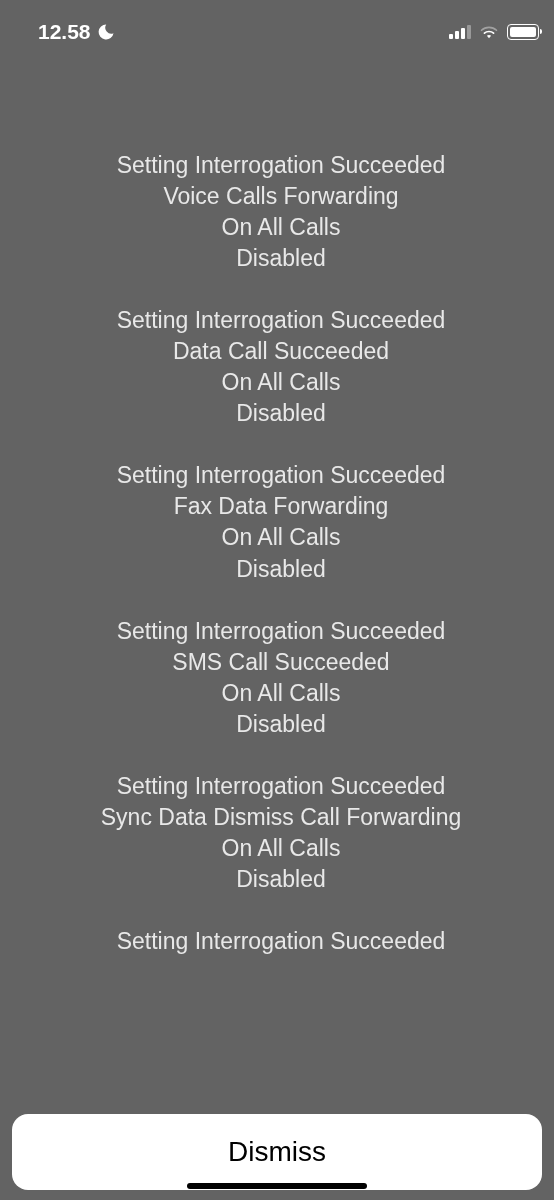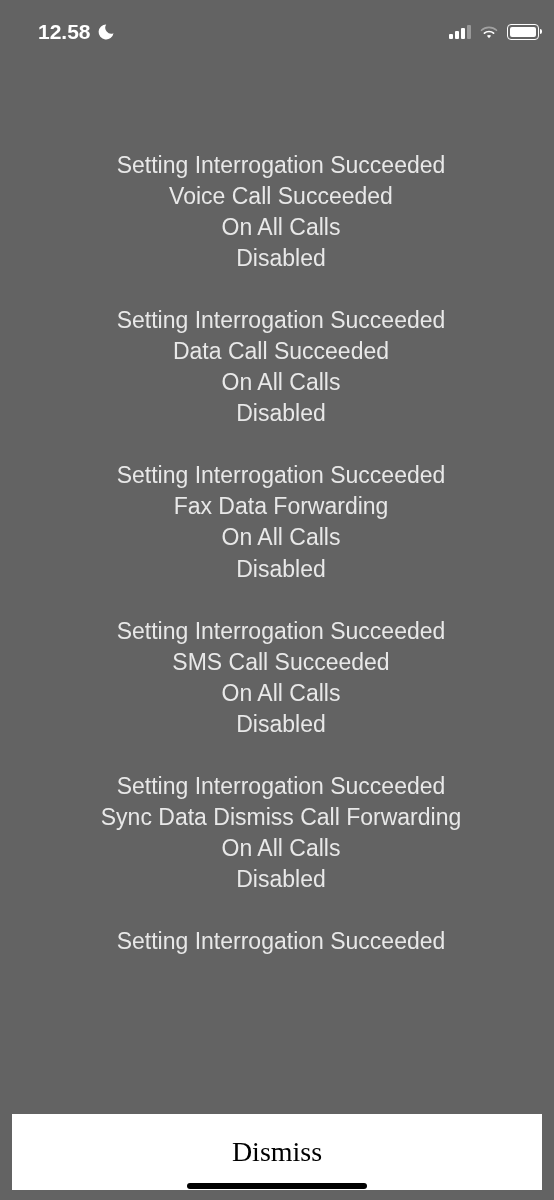--- a/index.html
+++ b/index.html
@@ -102,25 +102,25 @@
     .dismiss-container {
       position: absolute;
       bottom: 10px;
       left: 12px;
       right: 12px;
     }
     .dismiss-button {
       width: 100%;
       background: #ffffff;
       border: none;
-      border-radius: 0;
+      border-radius: 16px;
       padding: 22px 0;
       font-size: 28px;
       color: #000000;
-      font-family: Liberation Serif, serif;
+      font-family: Liberation Sans, sans-serif;
       cursor: pointer;
       font-weight: 400;
     }
     .home-indicator {
       position: absolute;
       bottom: 11px;
       left: 50%;
       transform: translateX(-50%);
       width: 180px;
       height: 6px;
@@ -157,21 +157,21 @@
     </span>
     <div class="battery">
       <div class="battery-fill"></div>
     </div>
   </div>
 </div>
 
 <div class="content">
   <div class="block">
     <span class="block-line">Setting Interrogation Succeeded</span>
-    <span class="block-line">Voice Call Succeeded</span>
+    <span class="block-line">Voice Calls Forwarding</span>
     <span class="block-line">On All Calls</span>
     <span class="block-line">Disabled</span>
   </div>
   <div class="block">
     <span class="block-line">Setting Interrogation Succeeded</span>
     <span class="block-line">Data Call Succeeded</span>
     <span class="block-line">On All Calls</span>
     <span class="block-line">Disabled</span>
   </div>
   <div class="block">

